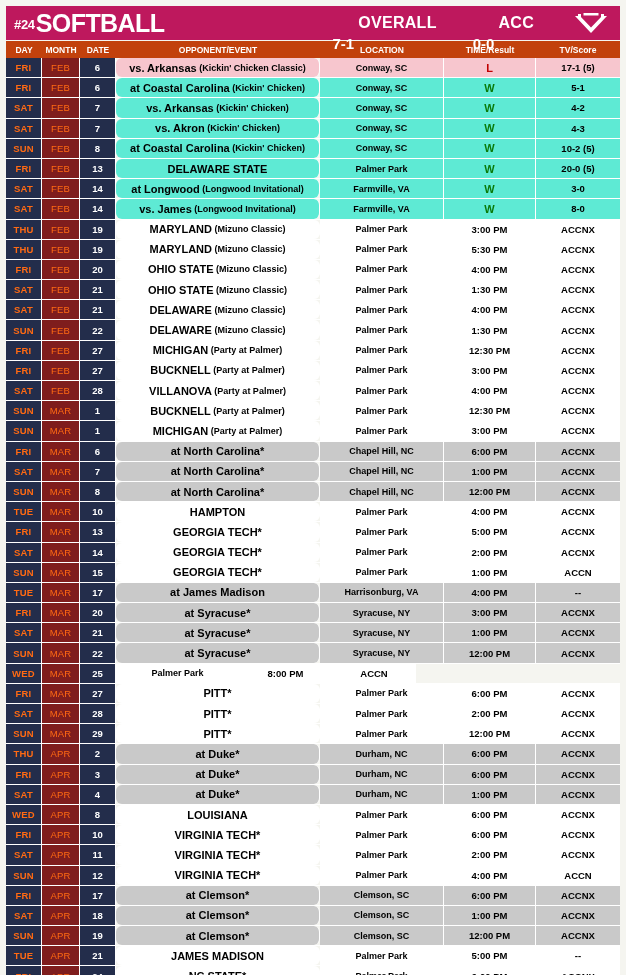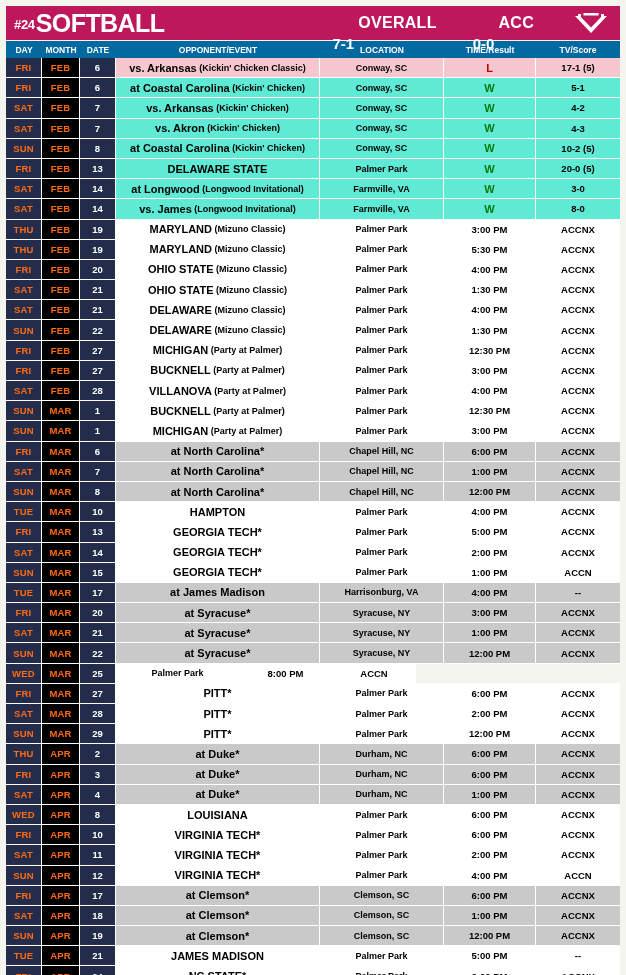--- a/index.html
+++ b/index.html
@@ -59,21 +59,21 @@
   }
   .hdr-logo {
     width: 42px;
     height: 26px;
     display: flex;
     align-items: center;
     justify-content: center;
   }
   
   .colhdr {
-    background: #0369a1;
+    background: #c2410c;
     color: #ffffff;
     display: flex;
     height: 17px;
     align-items: center;
     font-size: 8.5px;
     font-weight: bold;
     border-top: 1px solid #f5f5f0;
   }
   .row {
     display: flex;
@@ -107,36 +107,37 @@
   .row .cell:last-child { border-right: none; }
 
   .daycell {
     background: #232d4b;
     color: #ff6a13;
     font-weight: bold;
     font-size: 9.5px;
     letter-spacing: 0.2px;
   }
   .monthcell {
-    background: #000000;
+    background: #7f1d1d;
     color: #ff6a13;
-    font-weight: bold;
+    font-weight: normal;
     font-size: 9.5px;
     letter-spacing: 0.2px;
   }
   .datecell {
     background: #232d4b;
     color: #ffffff;
     font-weight: bold;
     font-size: 9.5px;
   }
   .oppcell {
     font-weight: bold;
     font-size: 11px;
     color: #000000;
+    border-radius: 6px;
   }
   .oppcell .sub {
     font-weight: bold;
     font-size: 9px;
   }
   .loccell {
     font-weight: bold;
     font-size: 9px;
     color: #000000;
   }

